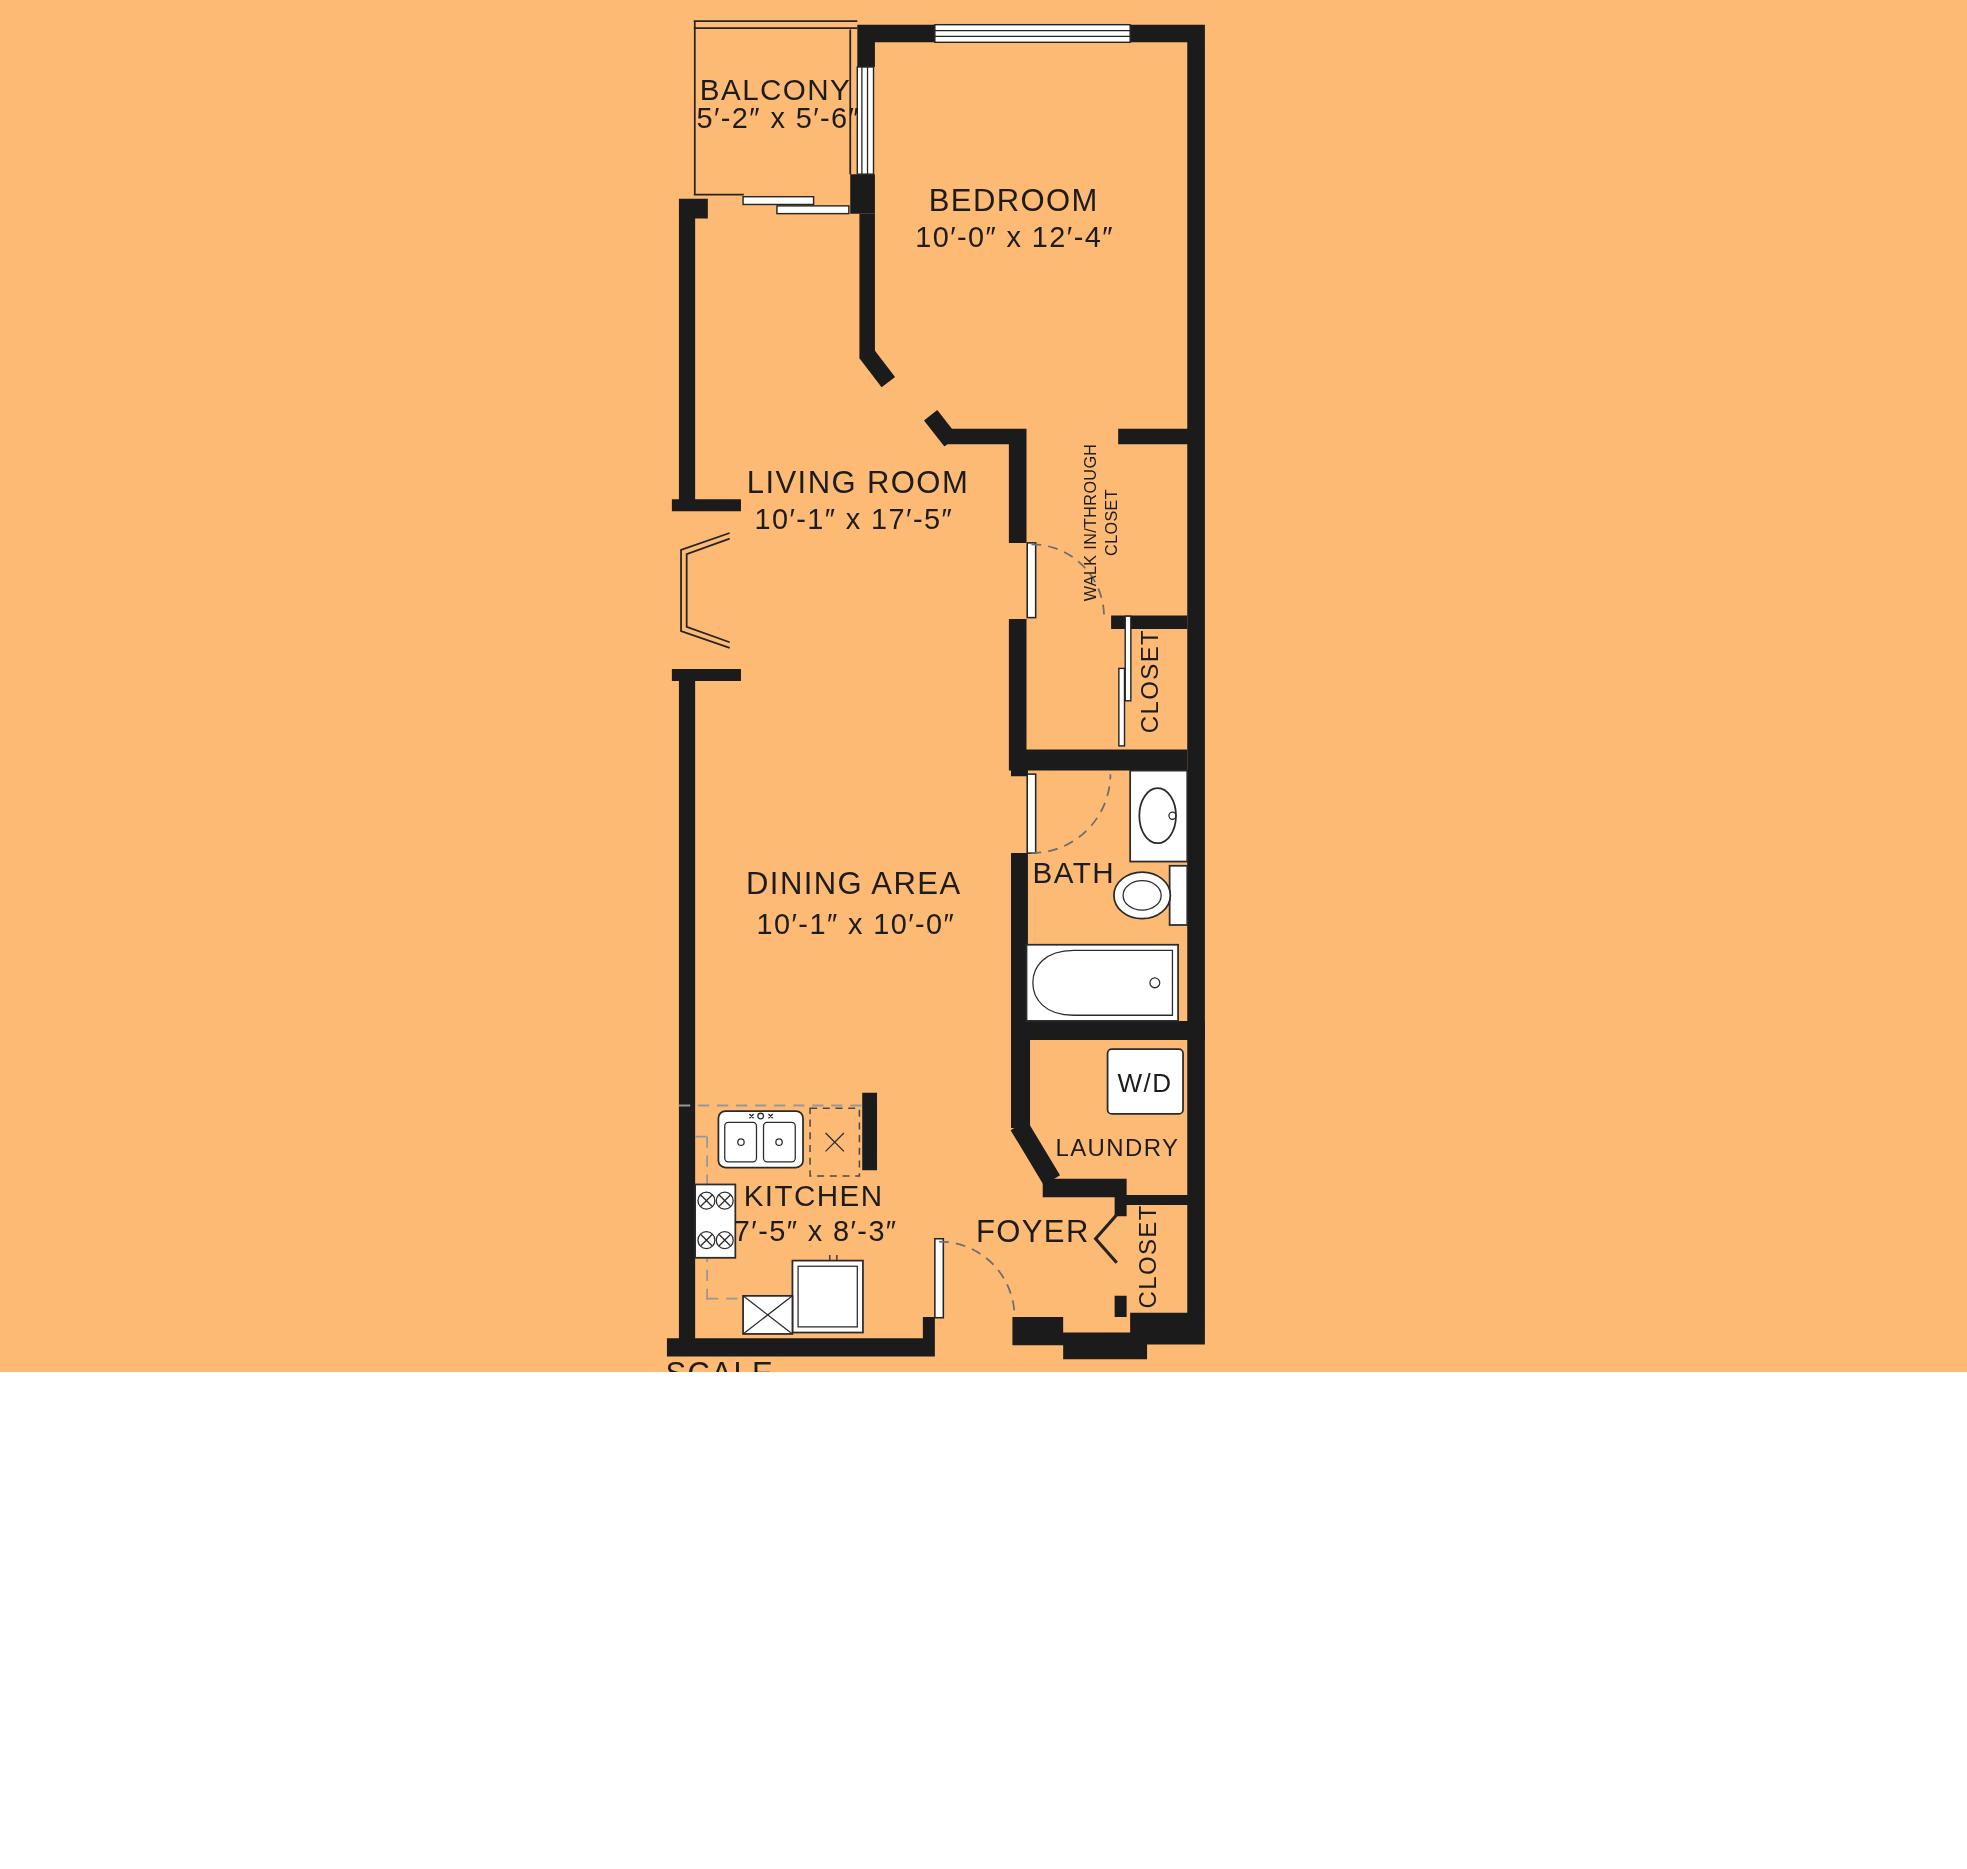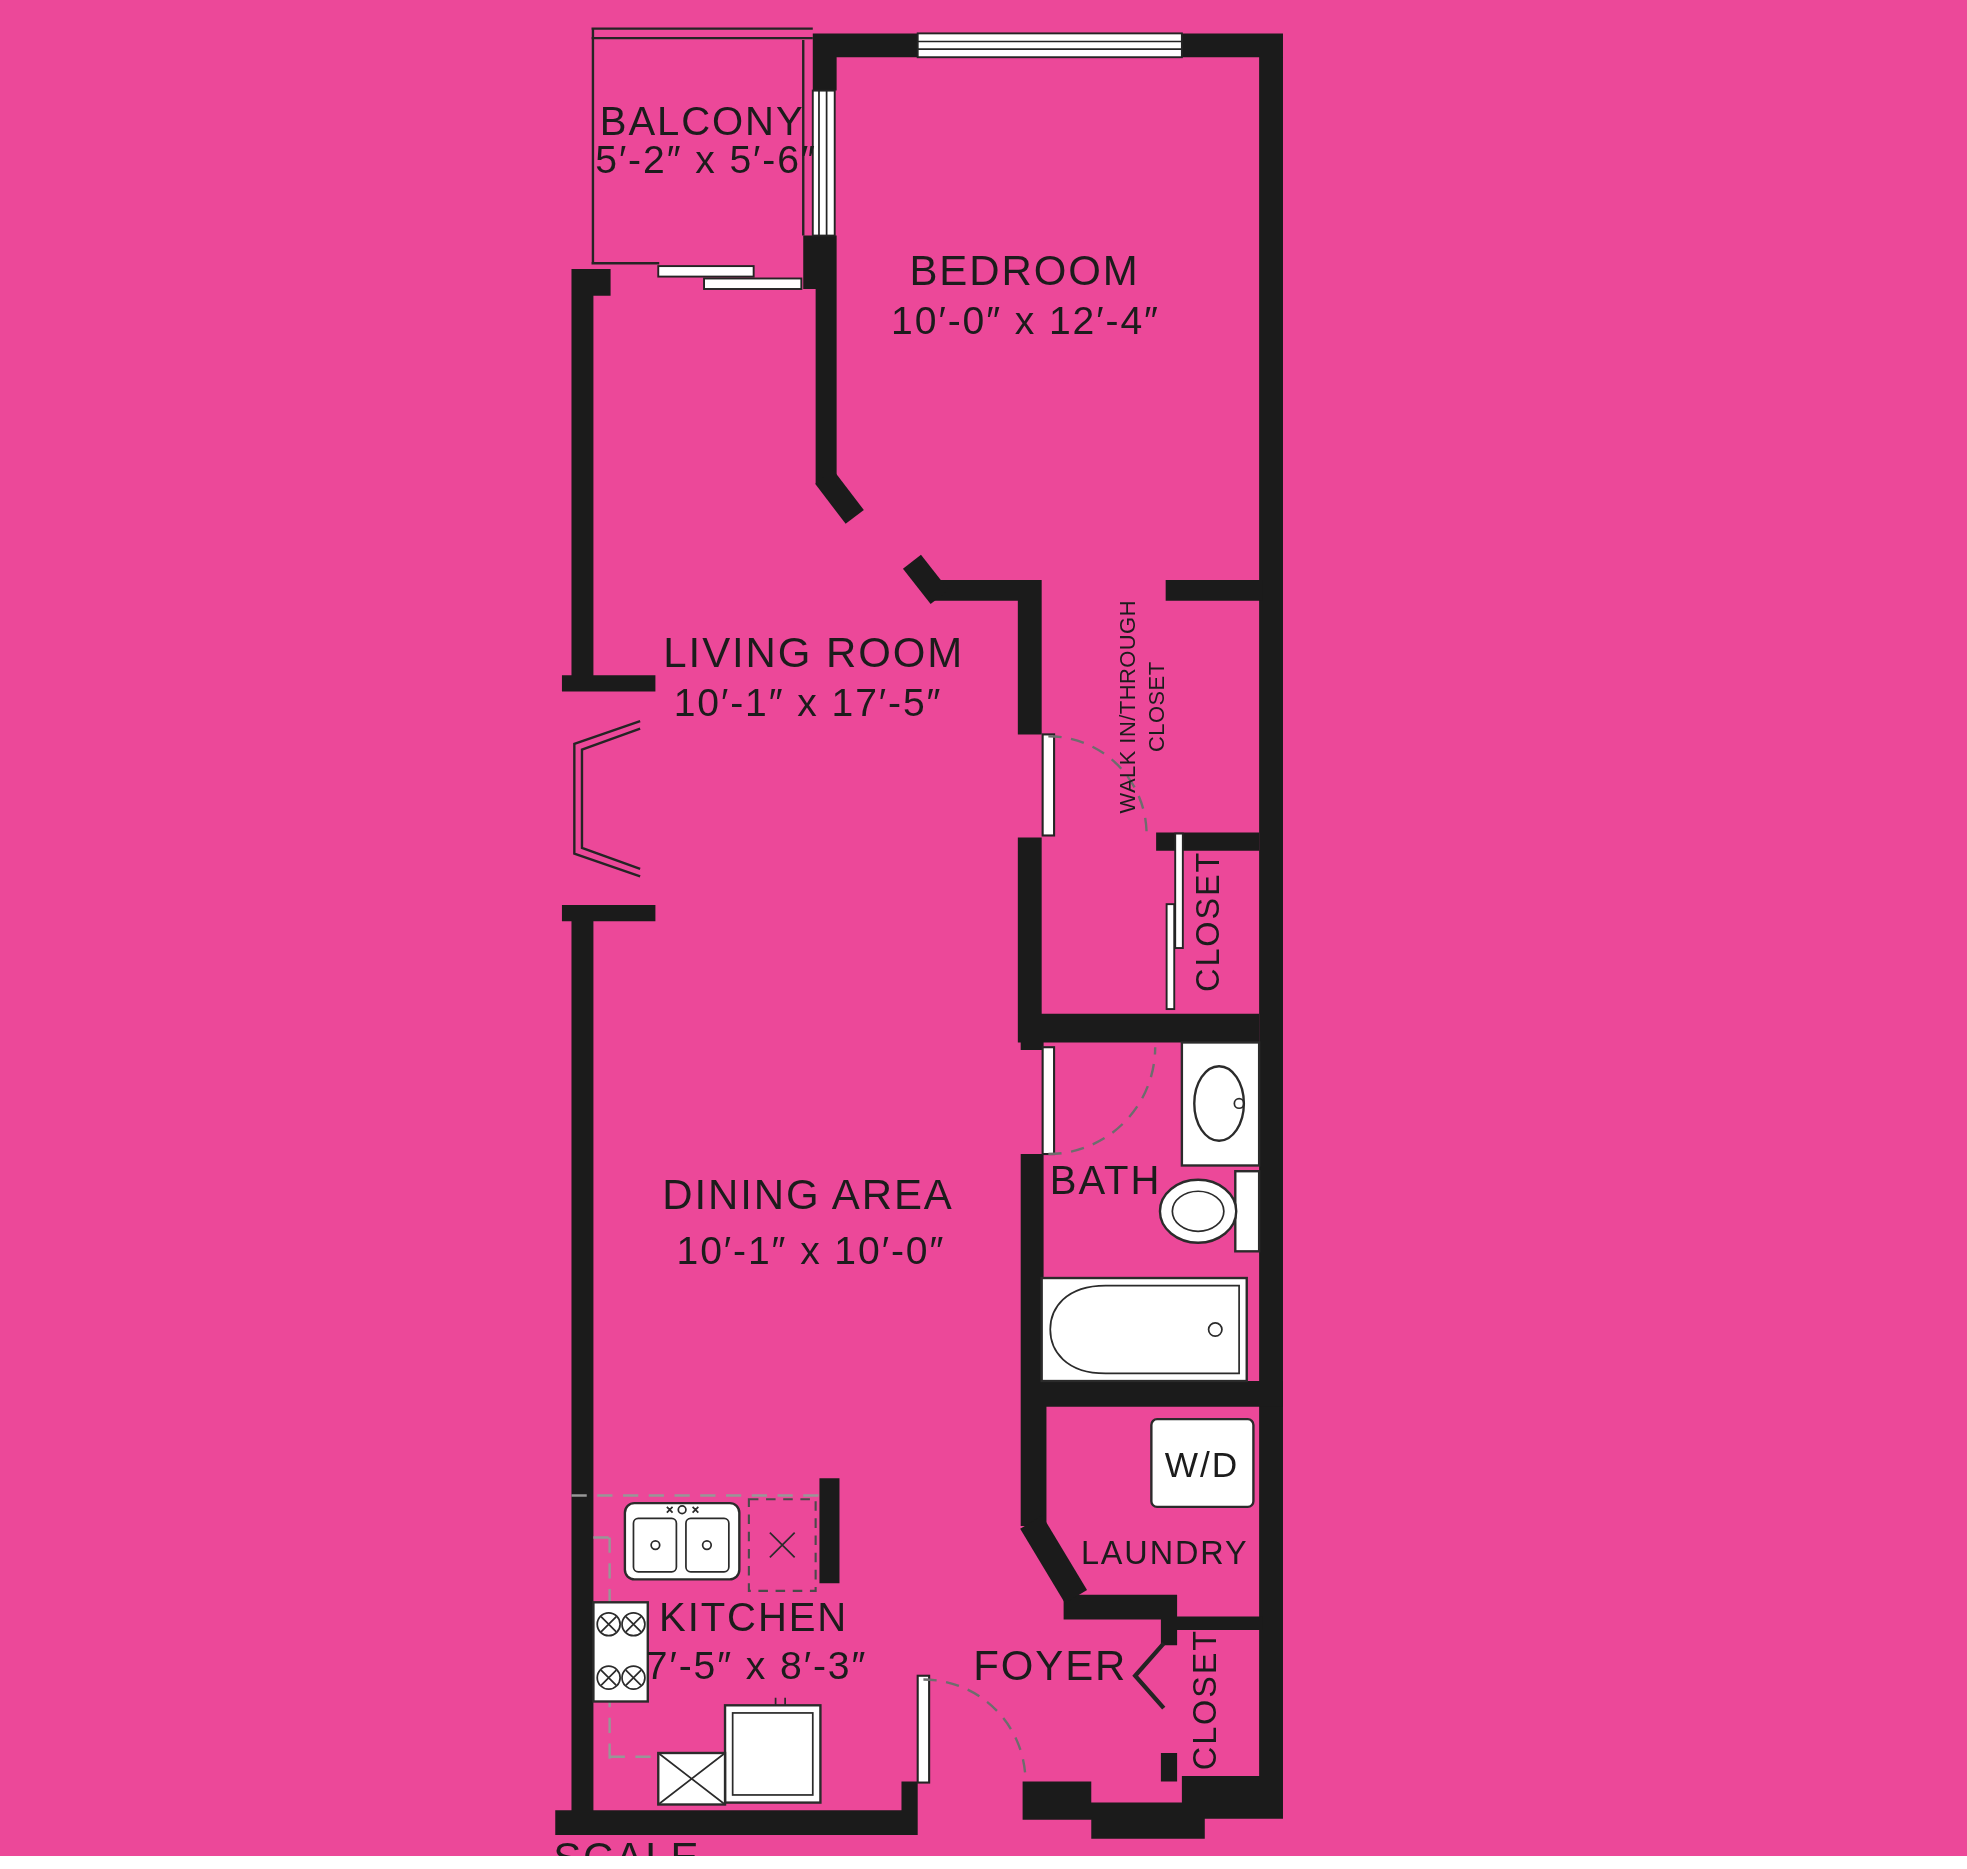--- a/index.html
+++ b/index.html
@@ -1,16 +1,16 @@
 <!DOCTYPE html>
 <html><head>
 <meta charset="utf-8">
 <style>
   html,body{margin:0;padding:0;background:#fff;}
-  .page{position:relative;width:1967px;height:1856px;background:#ec4899;overflow:hidden;text-decoration:underline;}
+  .page{position:relative;width:1967px;height:1372px;background:#fdba74;overflow:hidden;text-decoration:underline;}
   svg{display:block;width:100%;height:100%;}
   .t{font-family:"Liberation Sans",sans-serif;fill:#1c1c1c;letter-spacing:2px;text-anchor:middle;}
   .t-big{font-size:44px;}
   .t-title{font-size:42px;}
   .t-dim{font-size:41px;}
   .t-med{font-size:34px;}
   .t-wd{font-size:37px;}
   .t-xs{font-size:23px;letter-spacing:0.5px;}
   .ln{stroke:#242424;stroke-width:2.5;fill:none;}
   .ln-thin{stroke:#242424;stroke-width:1.8;fill:none;}

